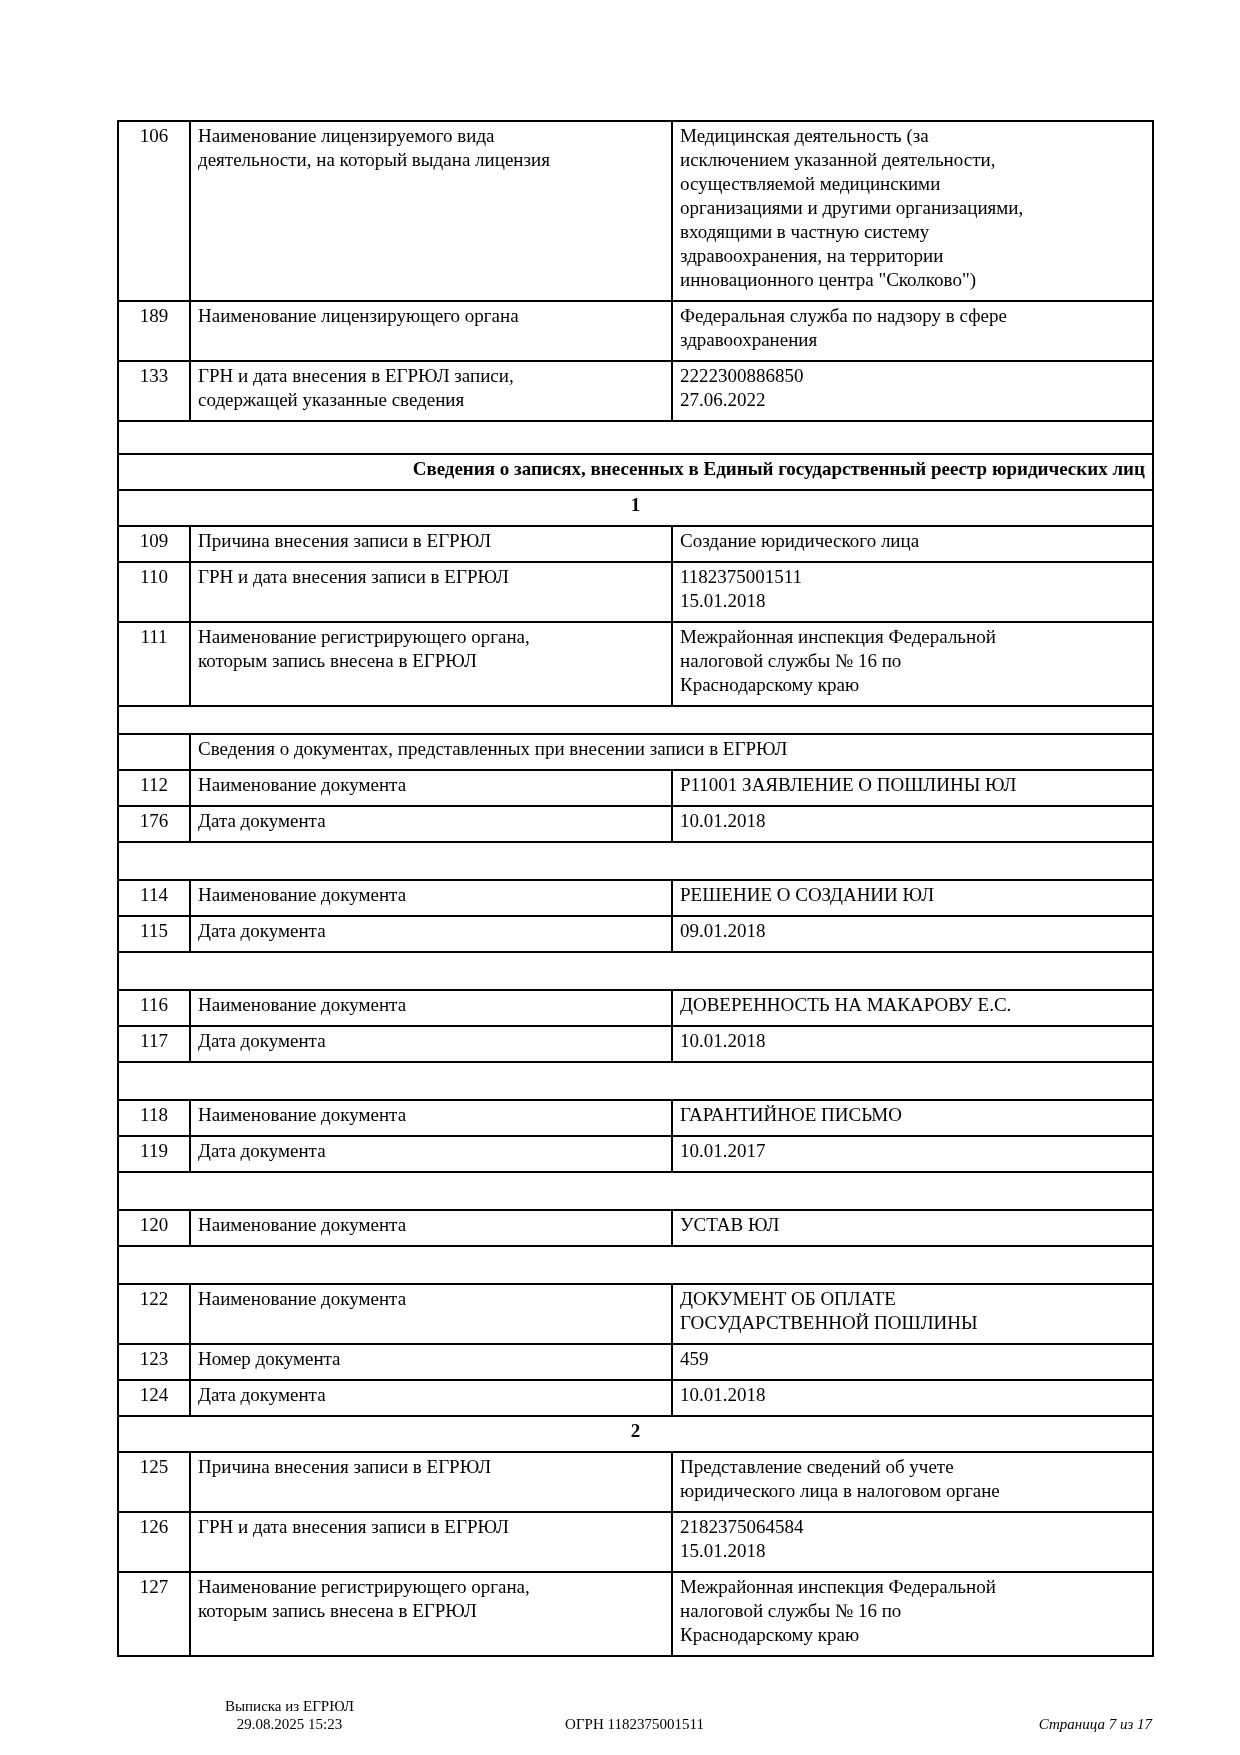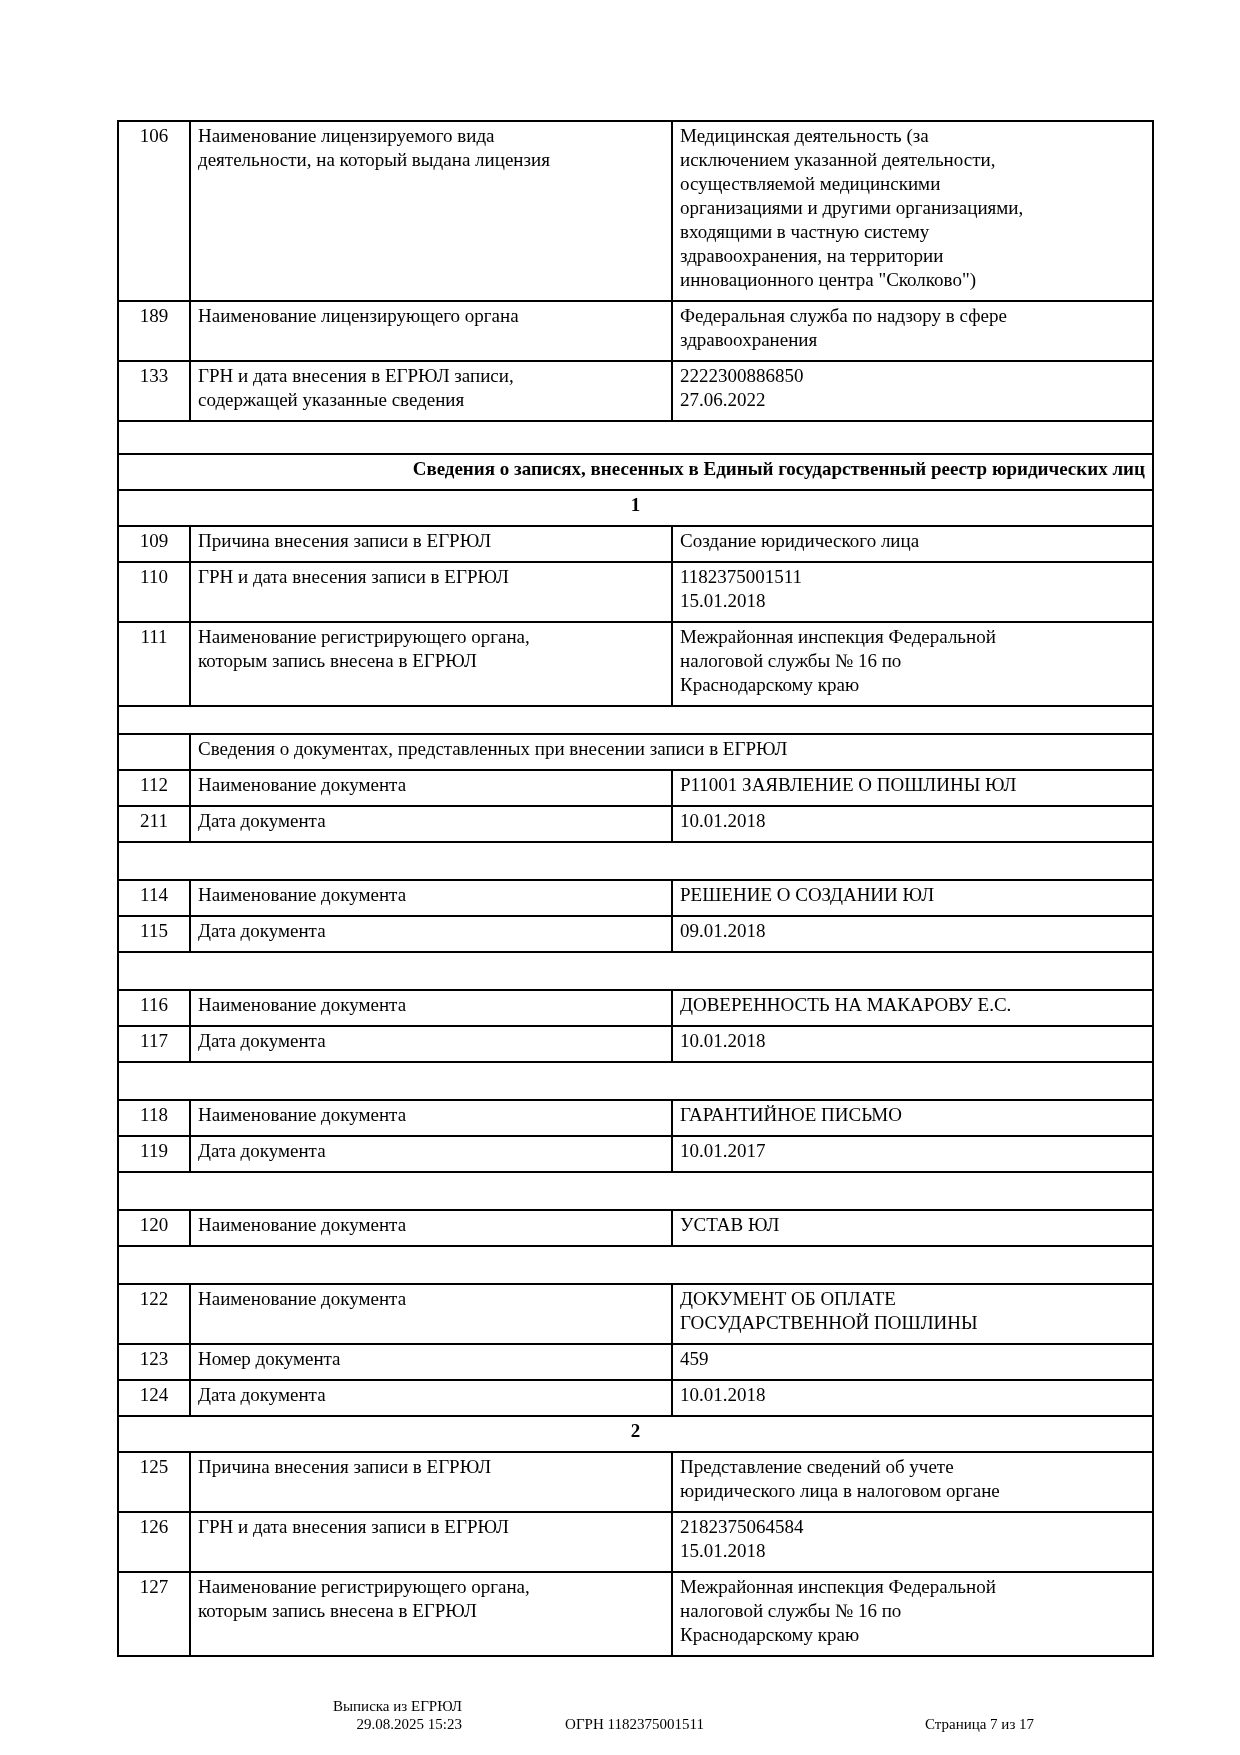--- a/index.html
+++ b/index.html
@@ -58,23 +58,23 @@
   .footer {
     position: absolute;
     left: 117px;
     top: 1683px;
     width: 1035px;
     display: flex;
     align-items: flex-end;
     font-size: 15px;
     line-height: 18px;
   }
-  .f-left  { flex: 1; text-align: right; }
+  .f-left  { flex: 1; text-align: center; }
   .f-center{ flex: 1; text-align: center; margin-top: 32px; }
-  .f-right { flex: 1; text-align: center; }
+  .f-right { flex: 1; text-align: right; font-style: italic; }
 </style>
 </head>
 <body>
 
 <div class="page">
 
   <table class="registry">
     <colgroup>
       <col style="width:72px">
       <col style="width:482px">
@@ -147,21 +147,21 @@
       <td class="num"></td>
       <td colspan="2" class="sub">Сведения о документах, представленных при внесении записи в ЕГРЮЛ</td>
     </tr>
 
     <tr>
       <td class="num">112</td>
       <td class="lbl">Наименование документа</td>
       <td class="val">Р11001 ЗАЯВЛЕНИЕ О ПОШЛИНЫ ЮЛ</td>
     </tr>
     <tr>
-      <td class="num">211</td>
+      <td class="num">176</td>
       <td class="lbl">Дата документа</td>
       <td class="val">10.01.2018</td>
     </tr>
 
     <tr class="sp">
           <td colspan="3"></td>
         </tr>
 
     <tr>
       <td class="num">114</td>

